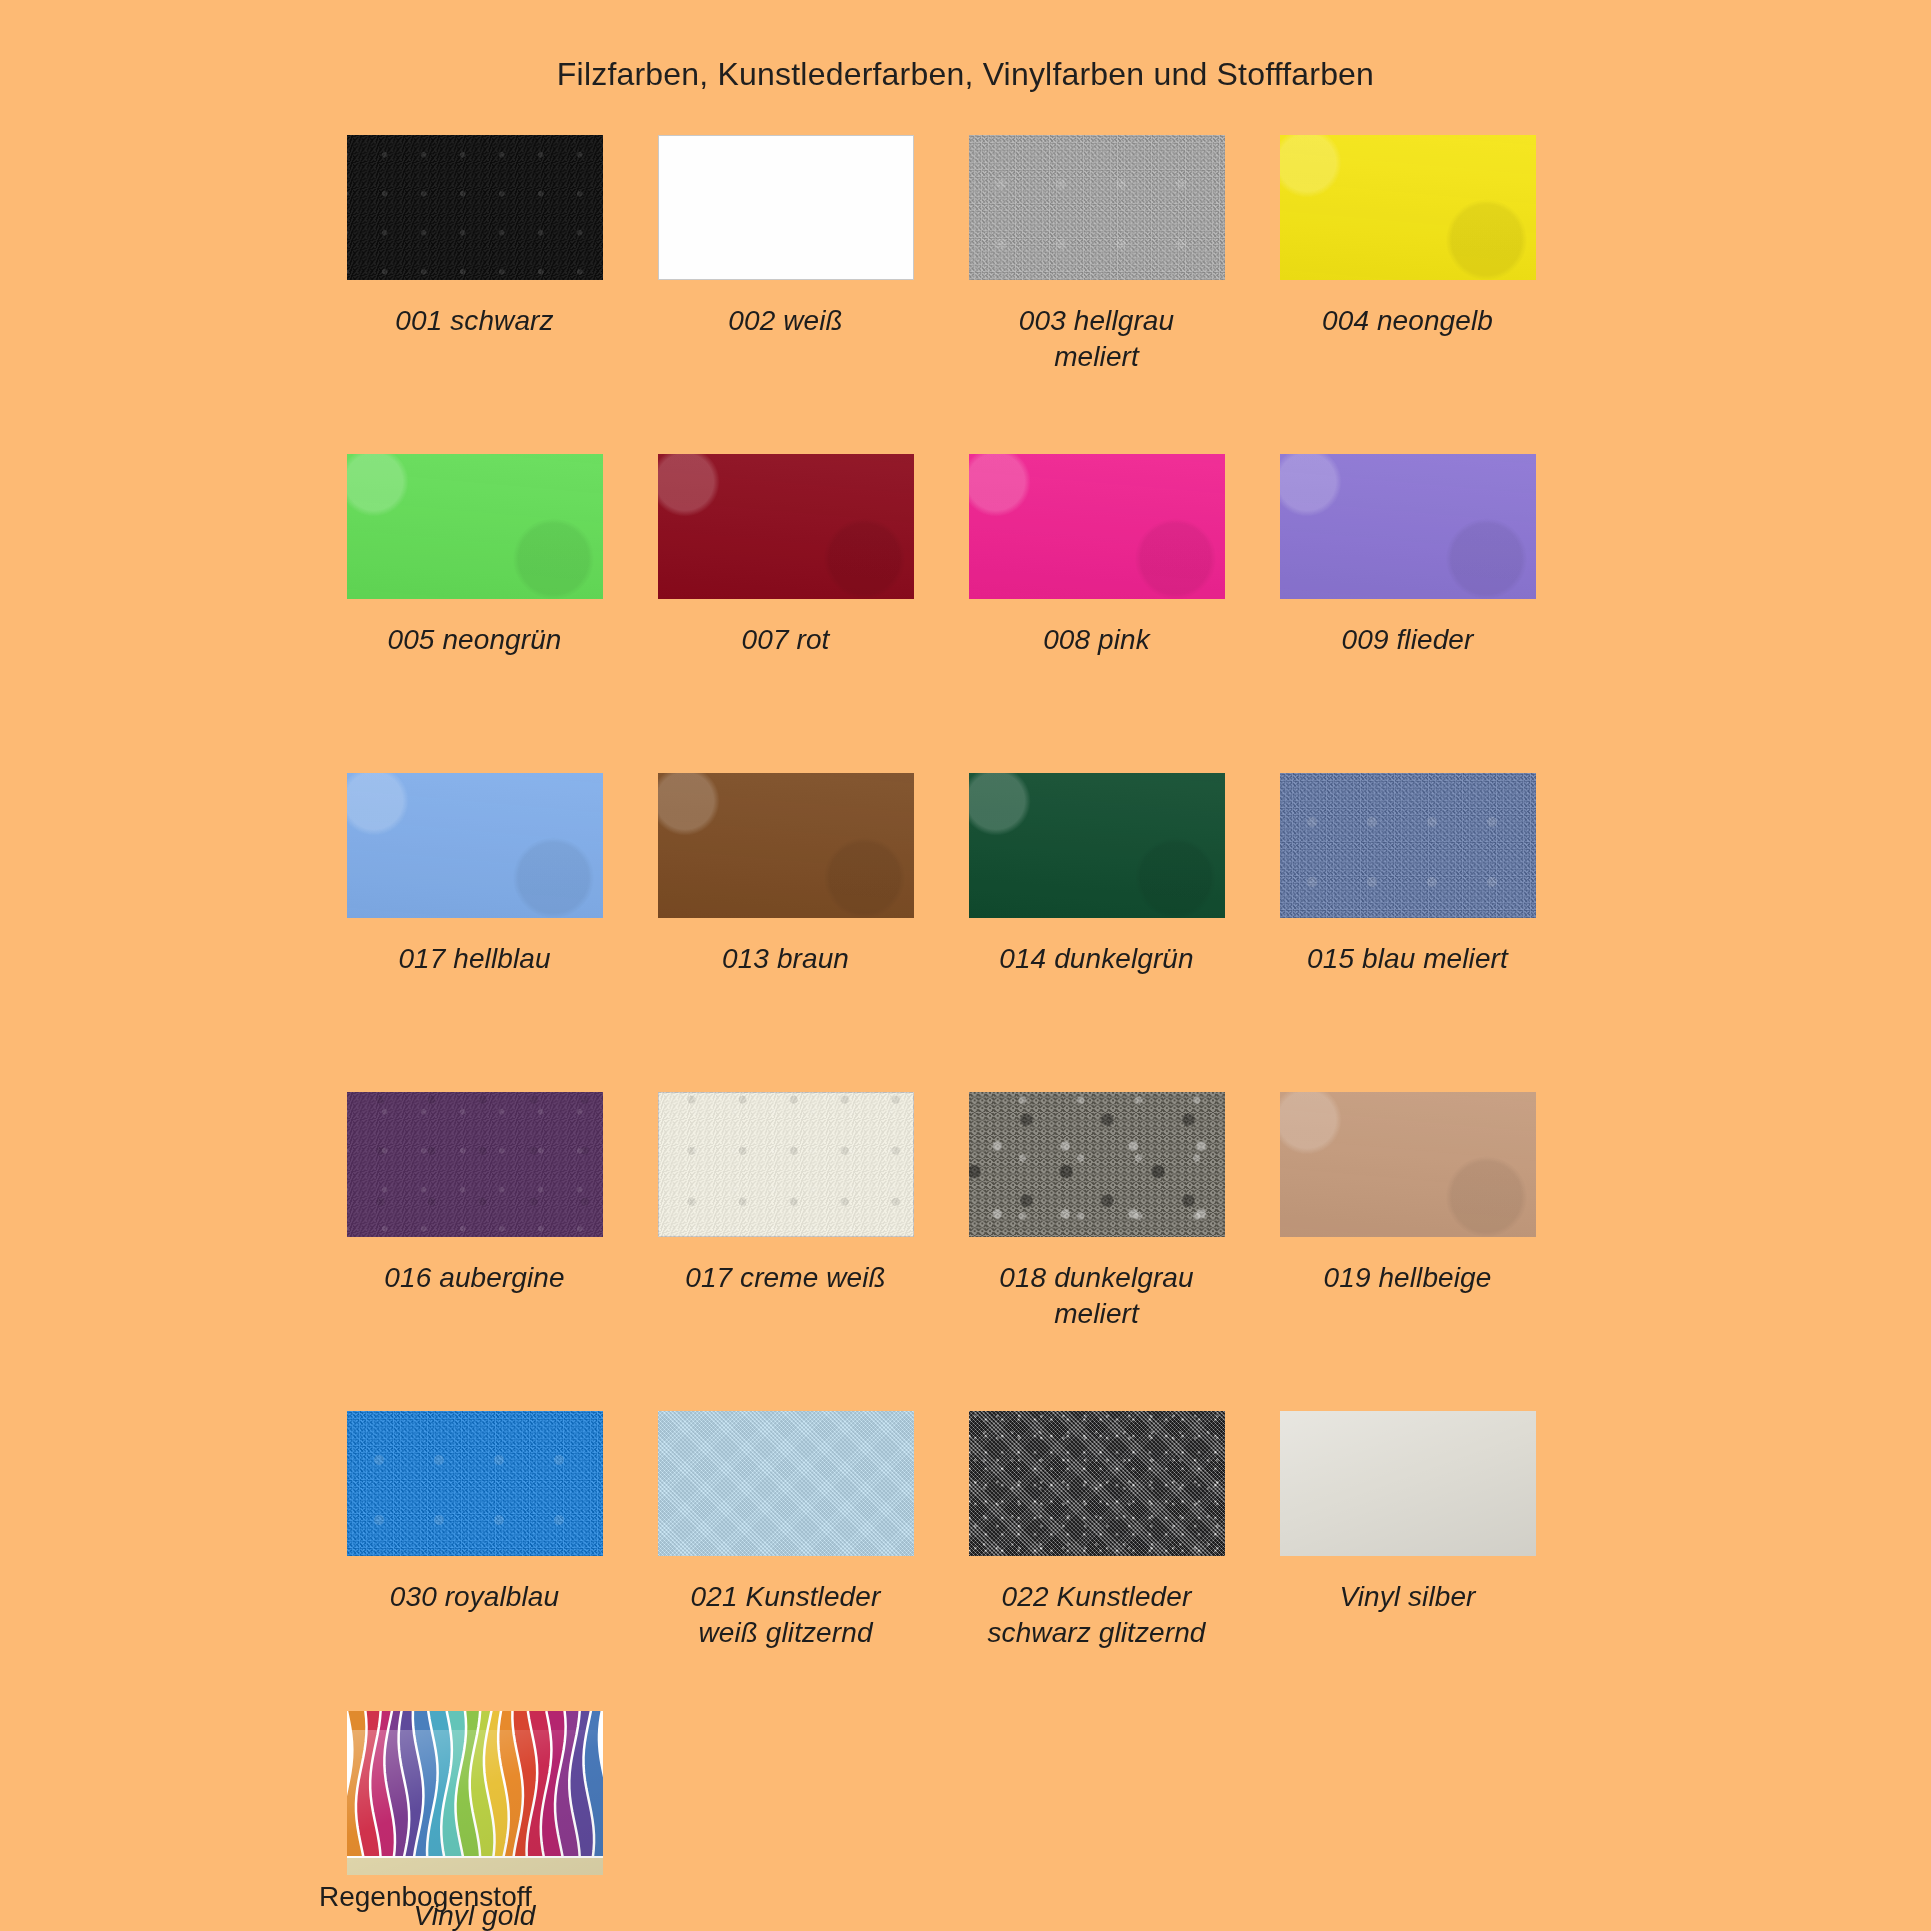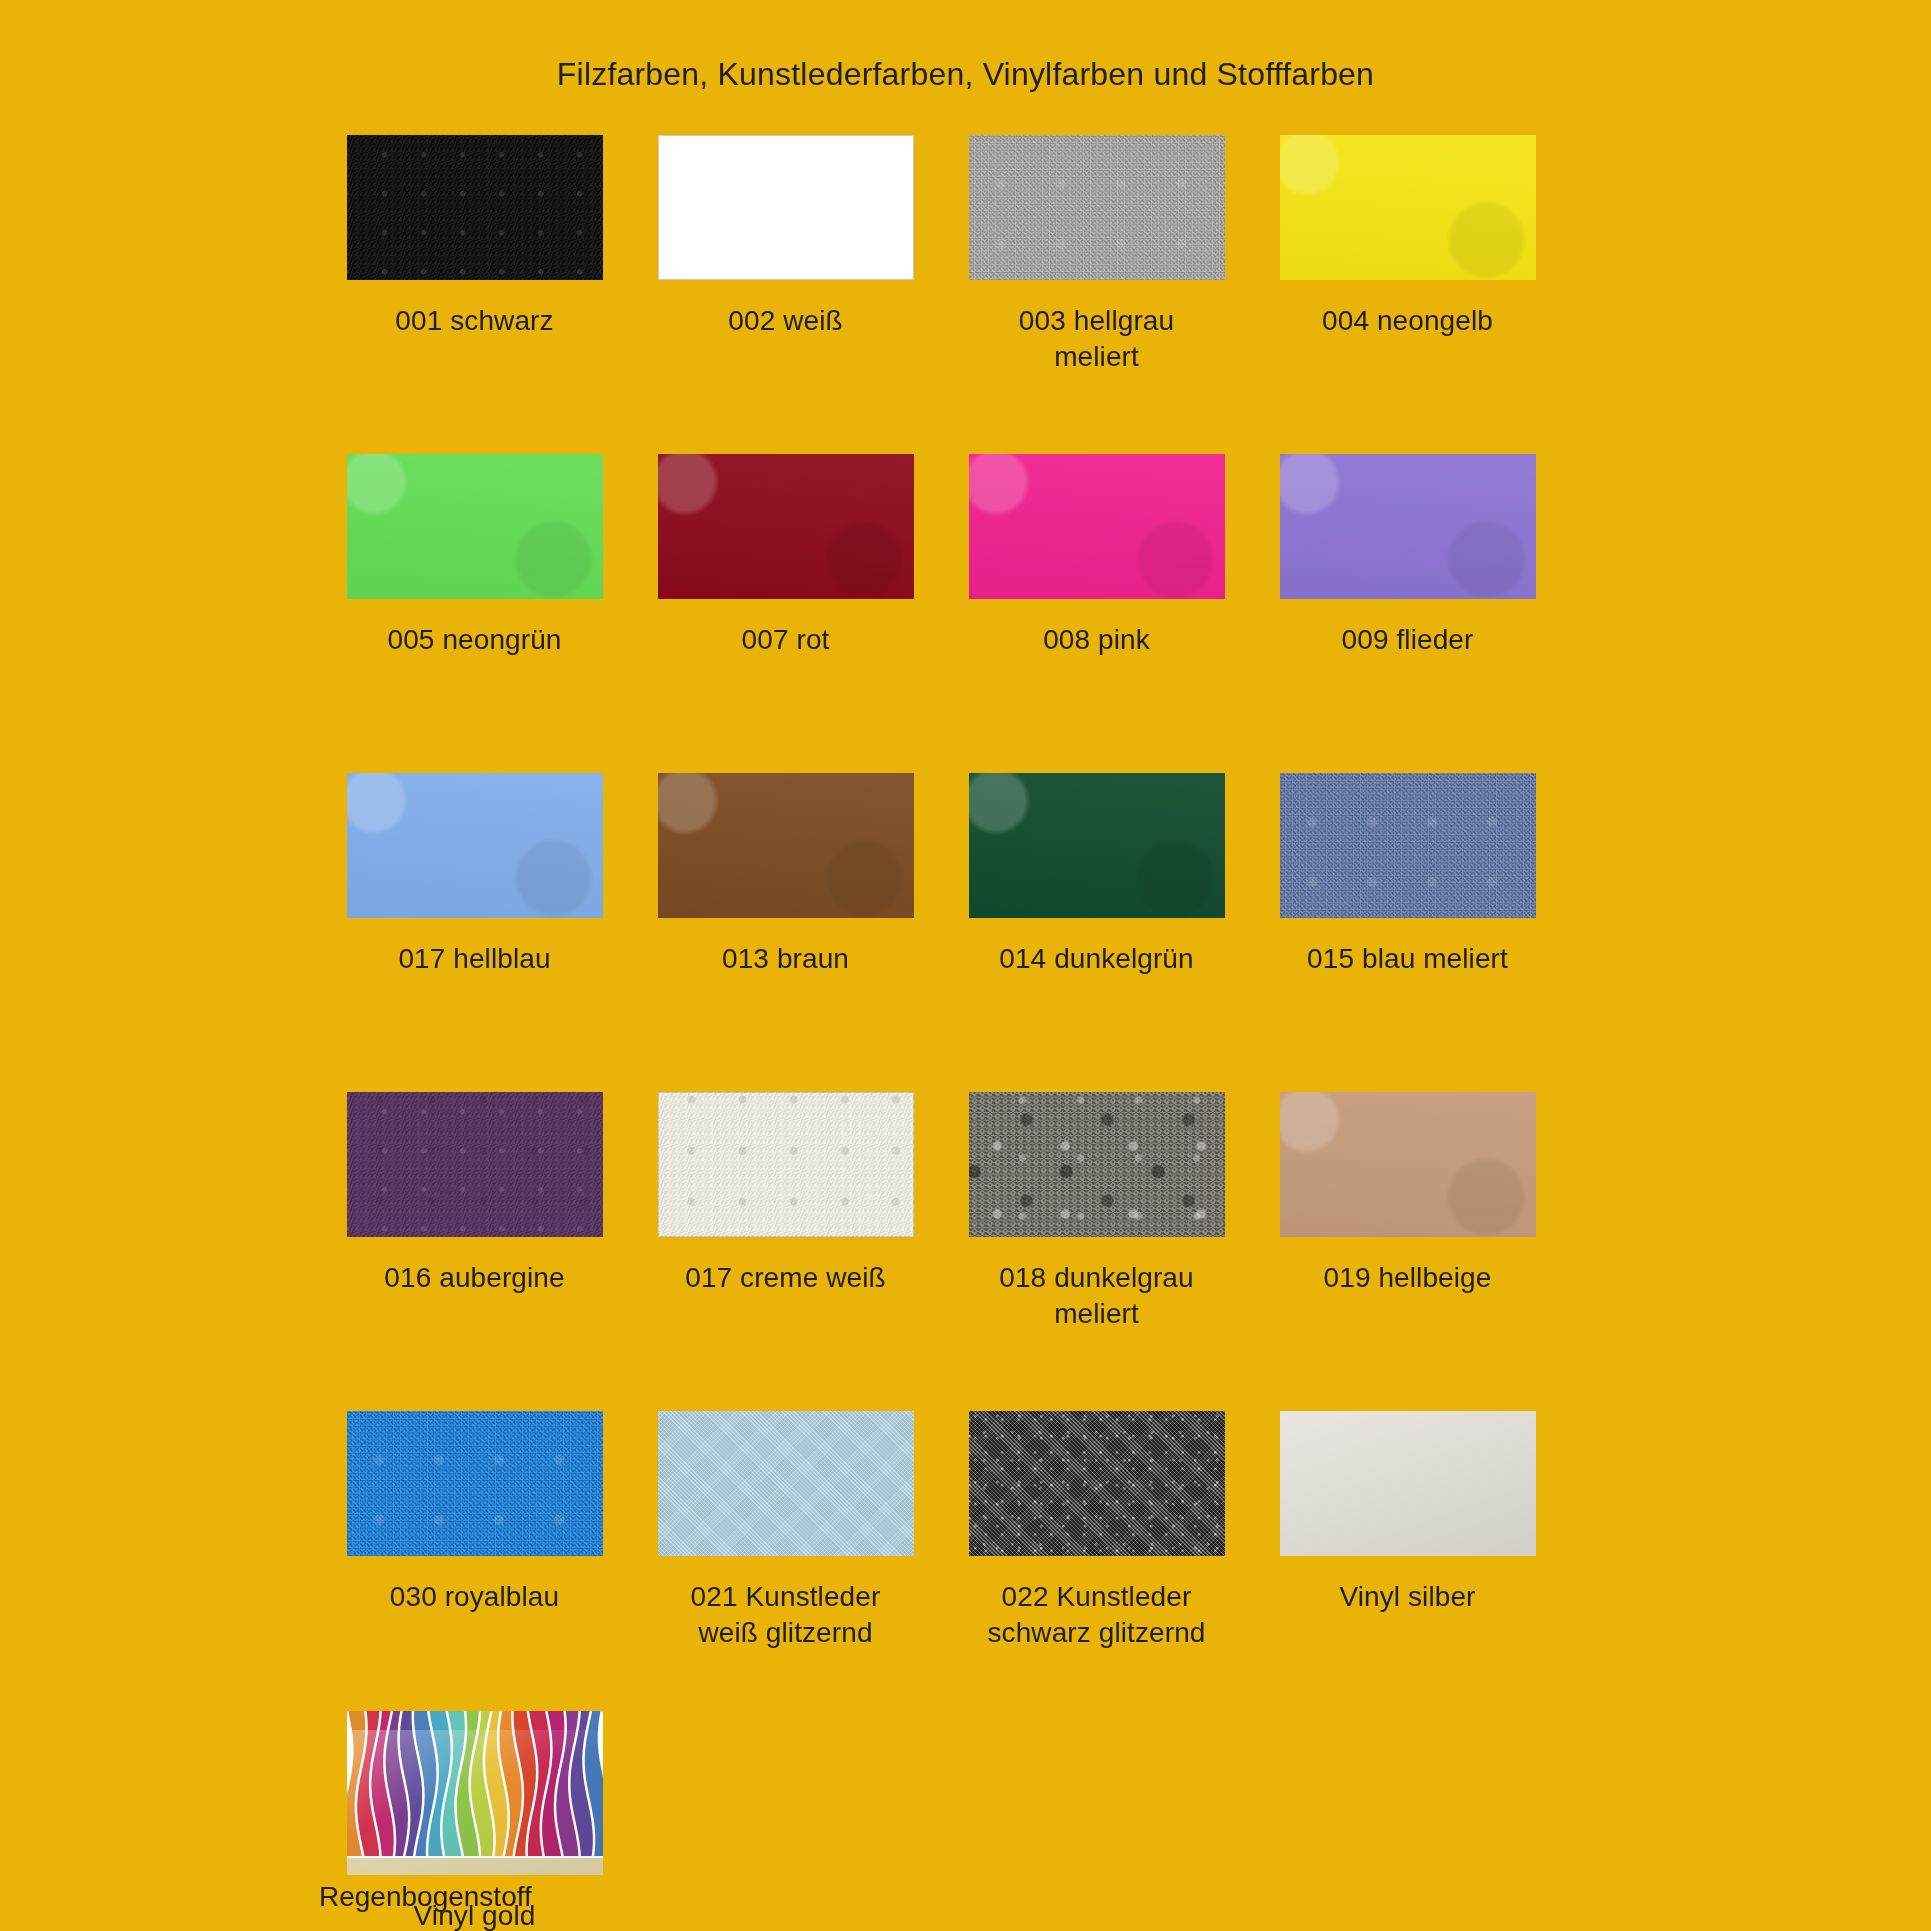--- a/index.html
+++ b/index.html
@@ -12,21 +12,21 @@
     height: 1931px;
     font-family: "Liberation Sans", sans-serif;
     color: #1c1c1c;
     overflow: hidden;
   }
 
   #page {
     position: relative;
     width: 1931px;
     height: 1931px;
-    background: #eab308;
+    background: #fdba74;
   }
 
   #chart-title {
     text-align: center;
     font-size: 32px;
     font-weight: 400;
     color: #1f1f1f;
     letter-spacing: 0.2px;
     padding-top: 56px;
     margin: 0;
@@ -39,20 +39,21 @@
     width: 1246px;
     display: grid;
     grid-template-columns: repeat(4, 311px);
     grid-auto-rows: 319px;
   }
 
   .swatch-cell {
     position: relative;
     width: 311px;
     text-align: center;
+    font-style: italic;
   }
 
   .swatch-chip {
     width: 256px;
     height: 145px;
     margin: 0 auto;
     position: relative;
     overflow: hidden;
     background-color: #cccccc;
   }

